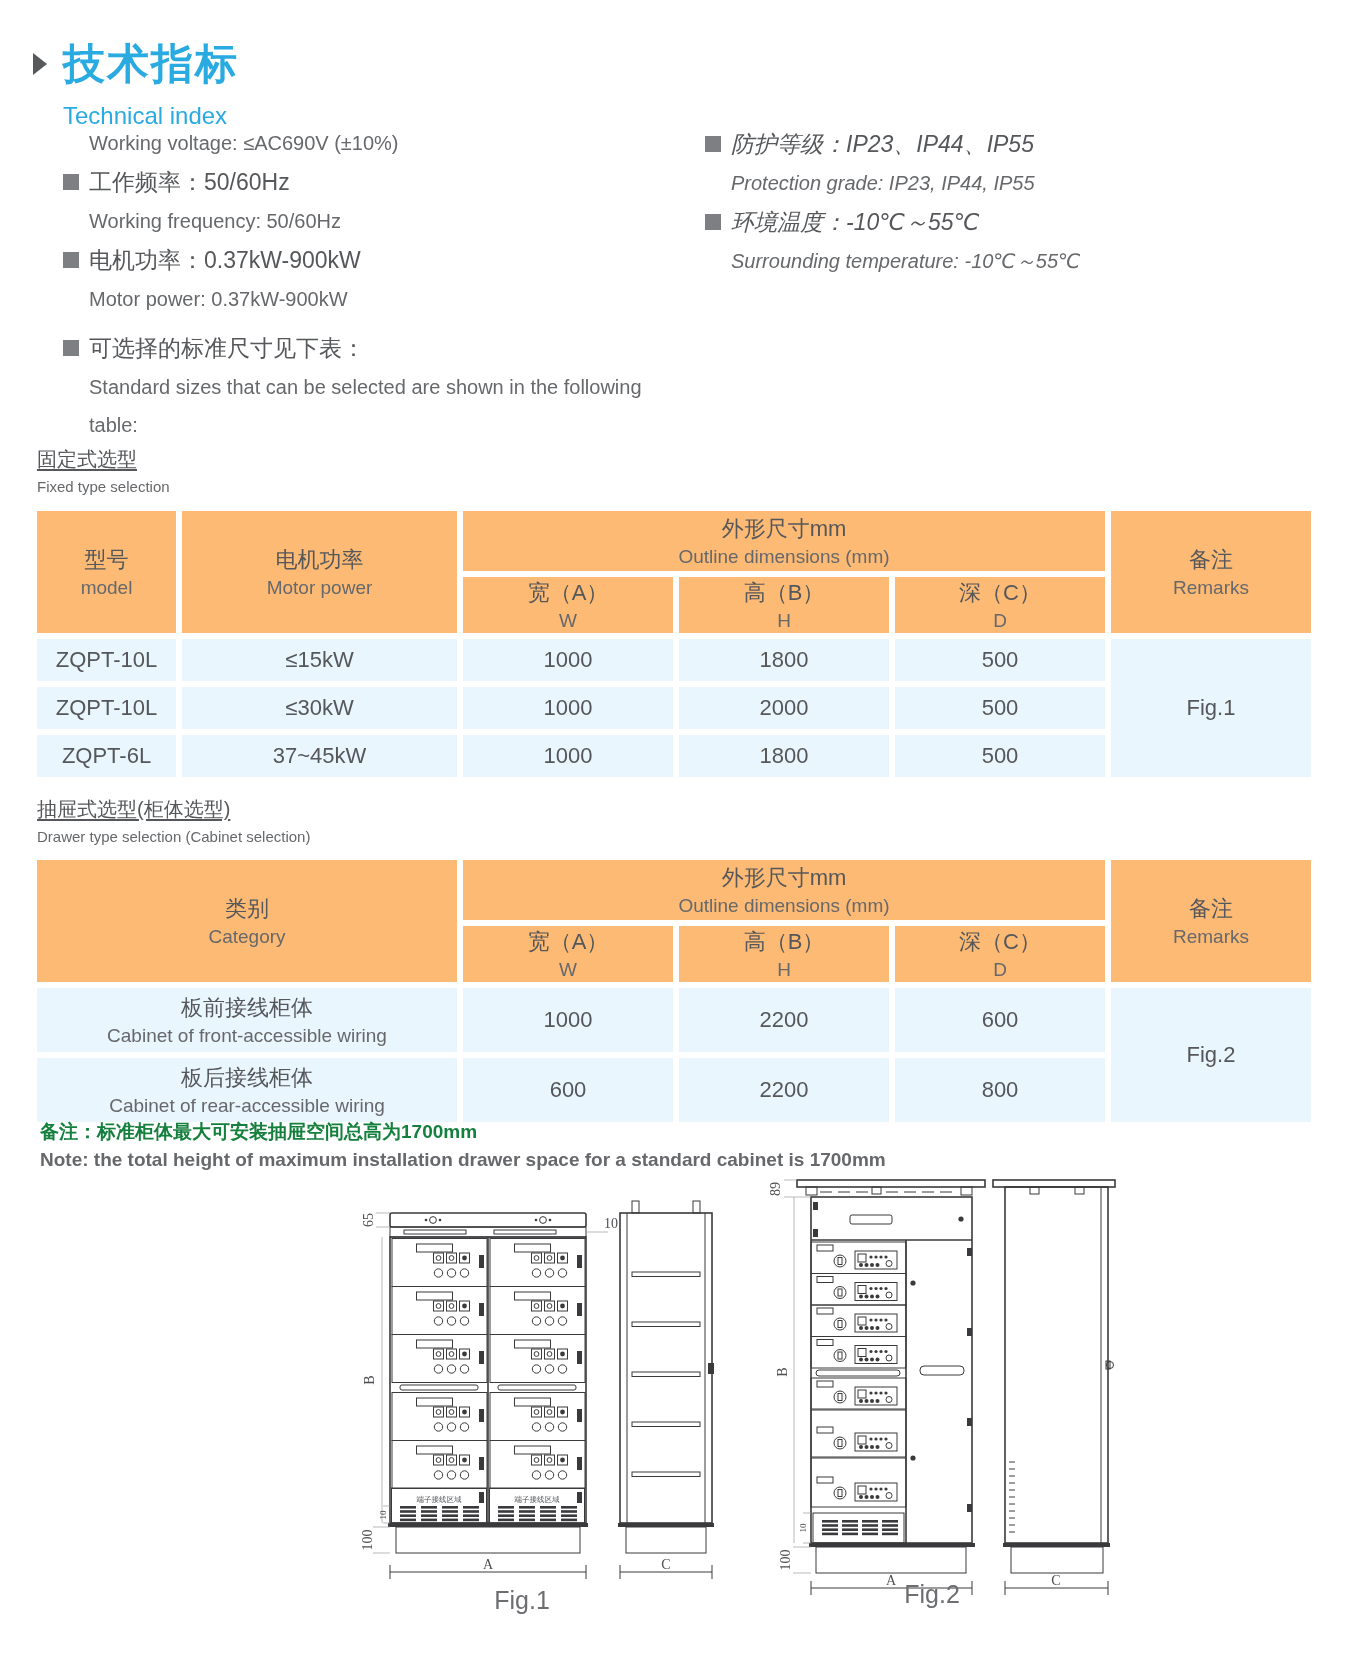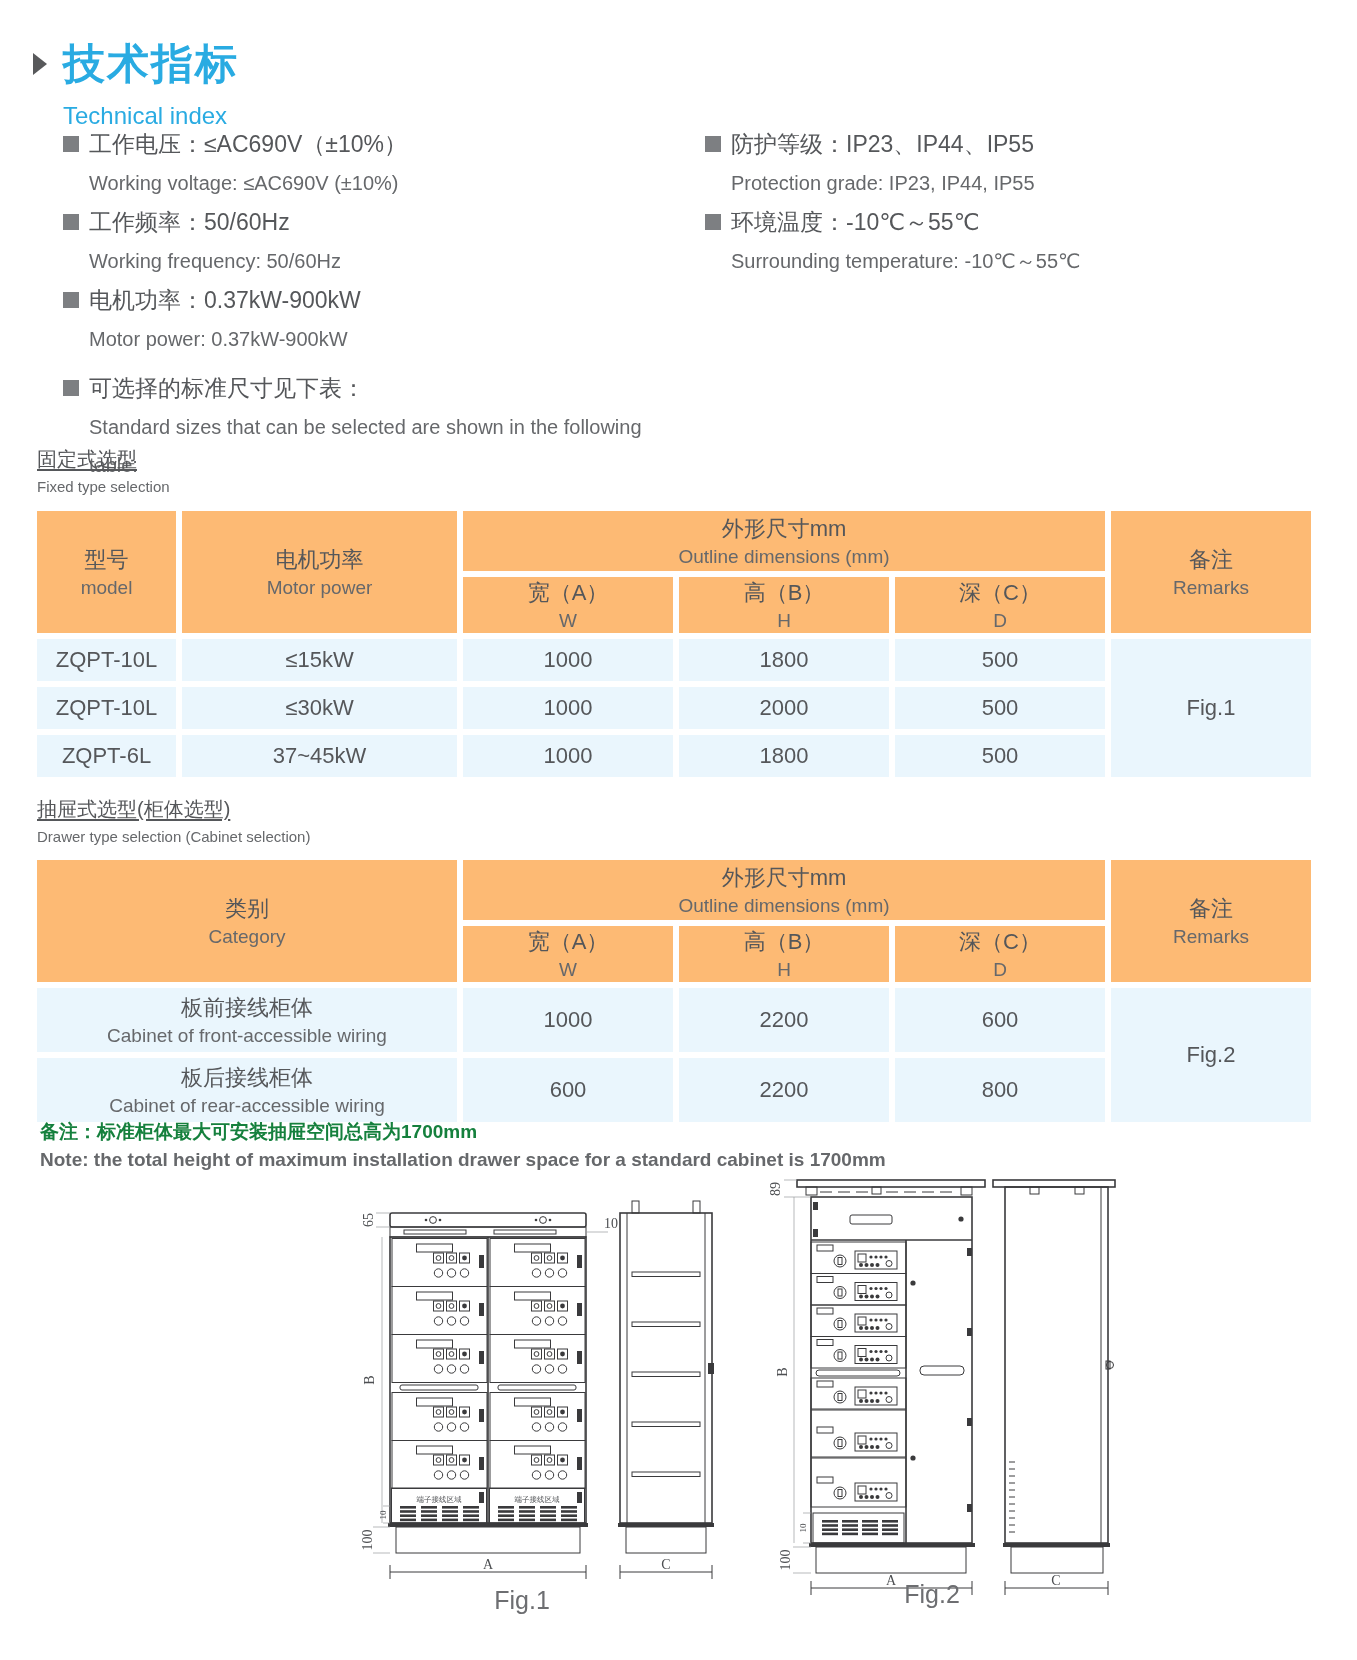--- a/index.html
+++ b/index.html
@@ -7,21 +7,21 @@
         font-family:"Liberation Sans","DejaVu Sans",sans-serif;color:#55575a;}
   
   .hdr{position:absolute;left:33px;top:36px;}
   .hdr-row{display:flex;align-items:center;gap:16px;}
   .tri{width:0;height:0;border-left:14px solid #58595b;border-top:11px solid transparent;border-bottom:11px solid transparent;}
   .title-cn{font-size:42px;font-weight:bold;color:#29abe2;letter-spacing:2px;}
   .title-en{font-size:24px;color:#29abe2;margin:10px 0 0 30px;}
   
   .specs{position:absolute;top:124px;}
   .specs.left{left:63px;width:620px;}
-  .specs.right{left:705px;width:620px;}
+  .specs.right{left:705px;width:620px;font-style:italic;}
   .spec-item{margin:0;}
   .spec-cn{display:flex;align-items:center;gap:10px;font-size:23px;line-height:40px;color:#55575a;}
   .sq{flex:0 0 16px;width:16px;height:16px;background:#7d7f82;}
   .spec-en{font-size:20px;line-height:38px;padding-left:26px;color:#66686b;}
   .gap-top{margin-top:10px;}
   
   .sec{position:absolute;left:37px;}
   .sec-cn{font-size:20px;line-height:27px;text-decoration:underline;text-underline-offset:3px;color:#55575a;}
   .sec-en{font-size:15px;line-height:27px;color:#66686b;}
   
@@ -55,24 +55,20 @@
   <div class="hdr">
     <div class="hdr-row">
       <span class="tri"></span>
       <span class="title-cn">技术指标</span>
     </div>
     <div class="title-en">Technical index</div>
   </div>
 
   <div class="specs left">
     <div class="spec-item">
-      <div class="spec-cn">
-          <span class="sq"></span>
-          <span>工作电压：≤AC690V（±10%）</span>
-        </div>
       <div class="spec-en">Working voltage: ≤AC690V (±10%)</div>
     </div>
     <div class="spec-item">
       <div class="spec-cn">
           <span class="sq"></span>
           <span>工作频率：50/60Hz</span>
         </div>
       <div class="spec-en">Working frequency: 50/60Hz</div>
     </div>
     <div class="spec-item">

